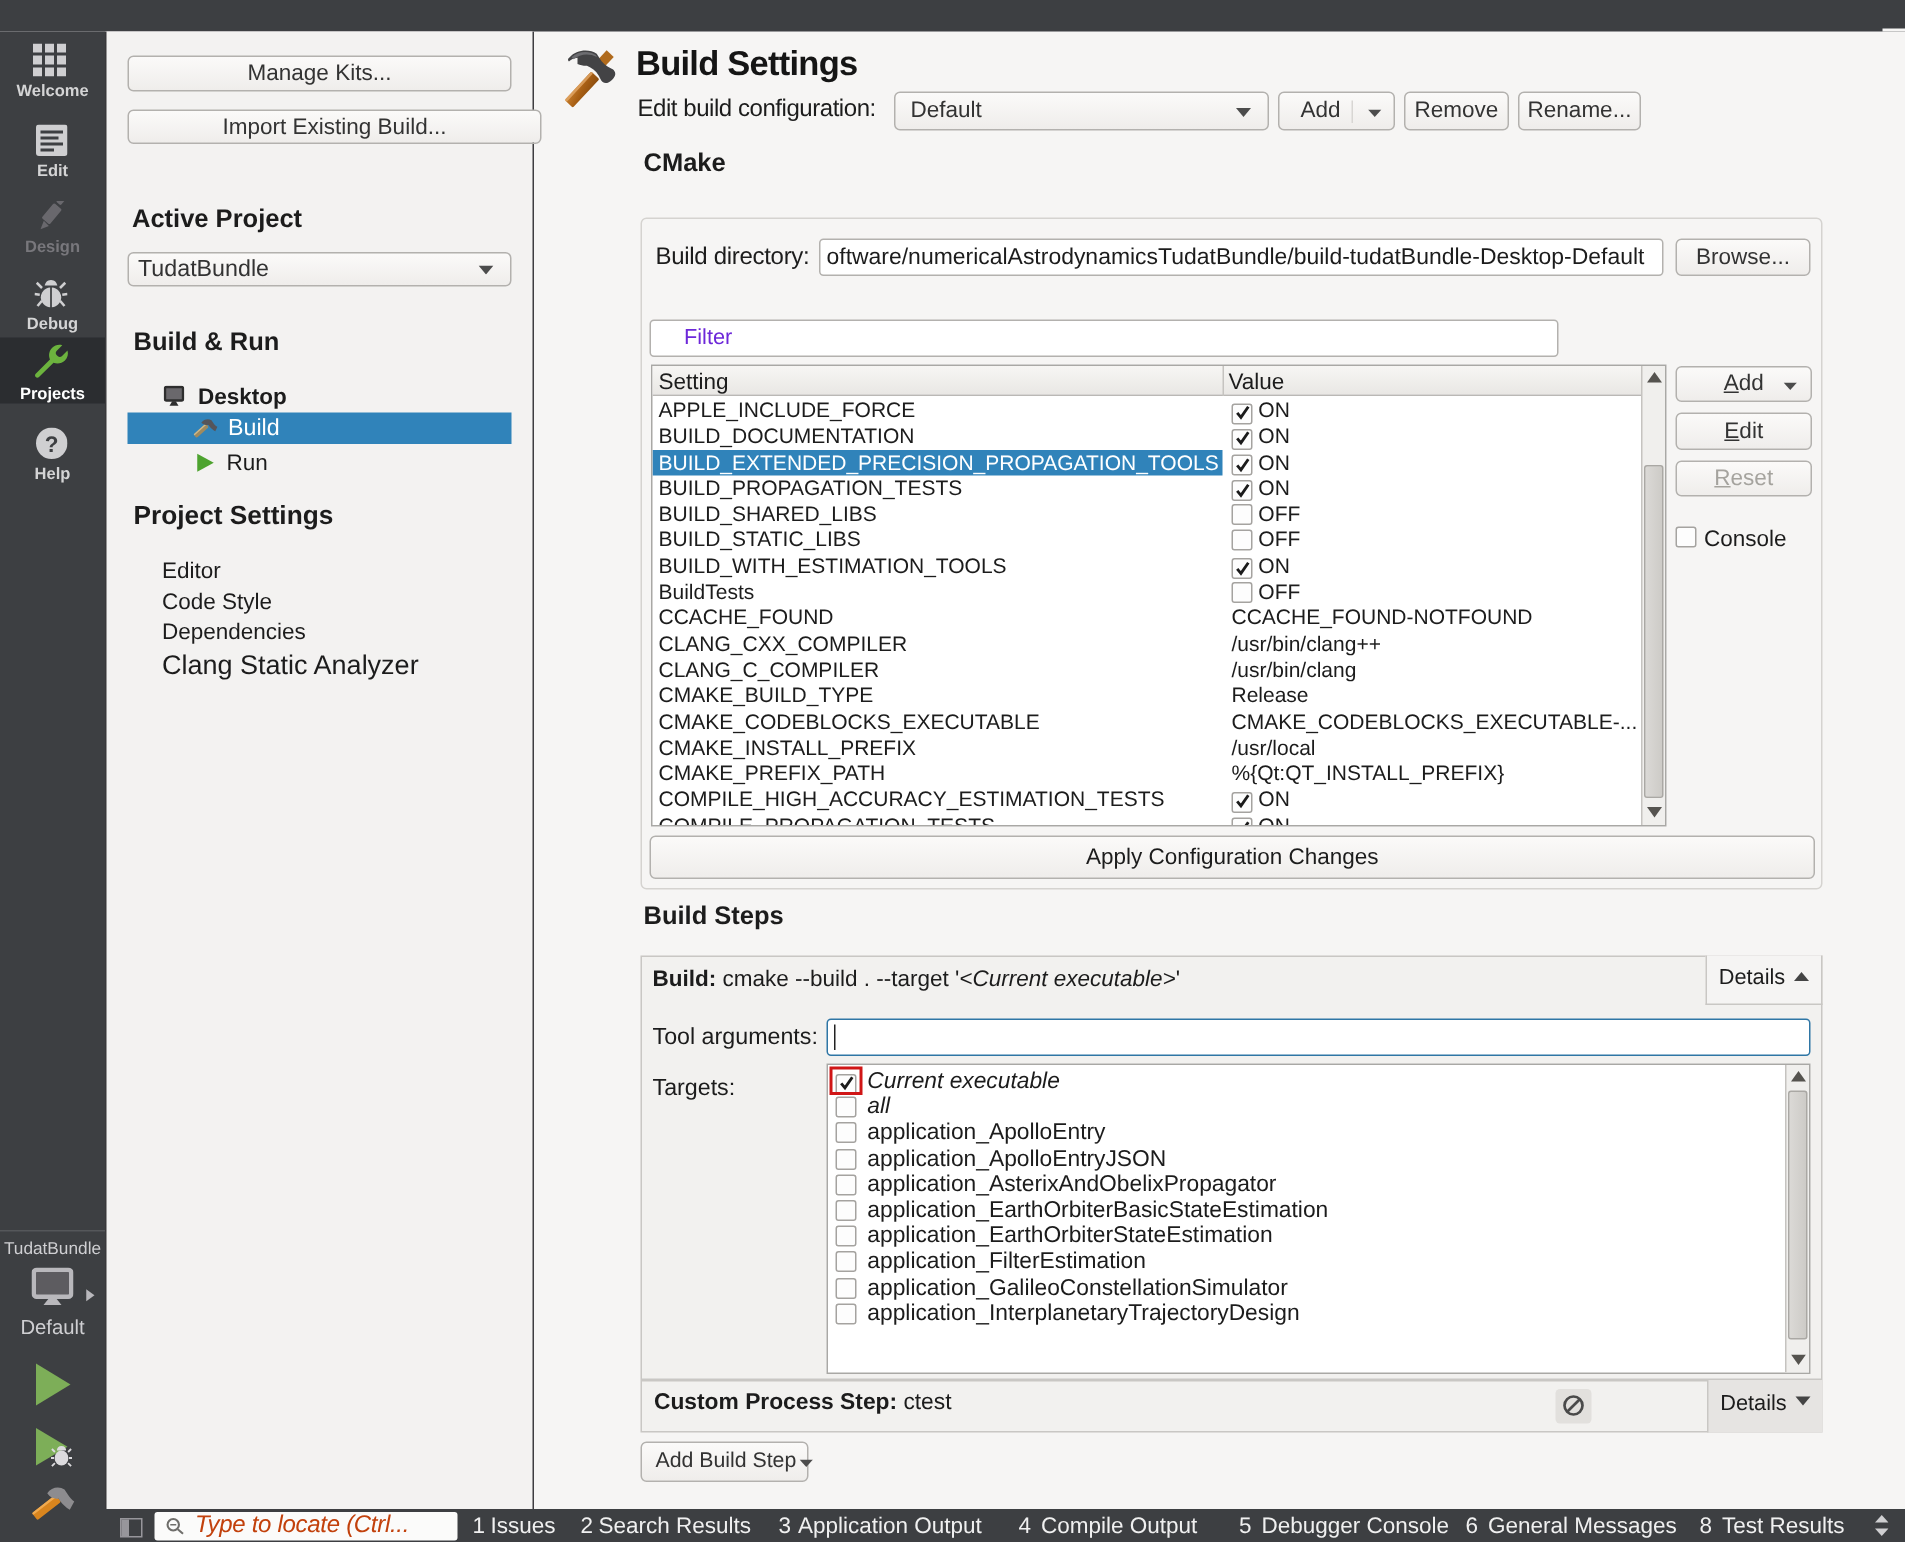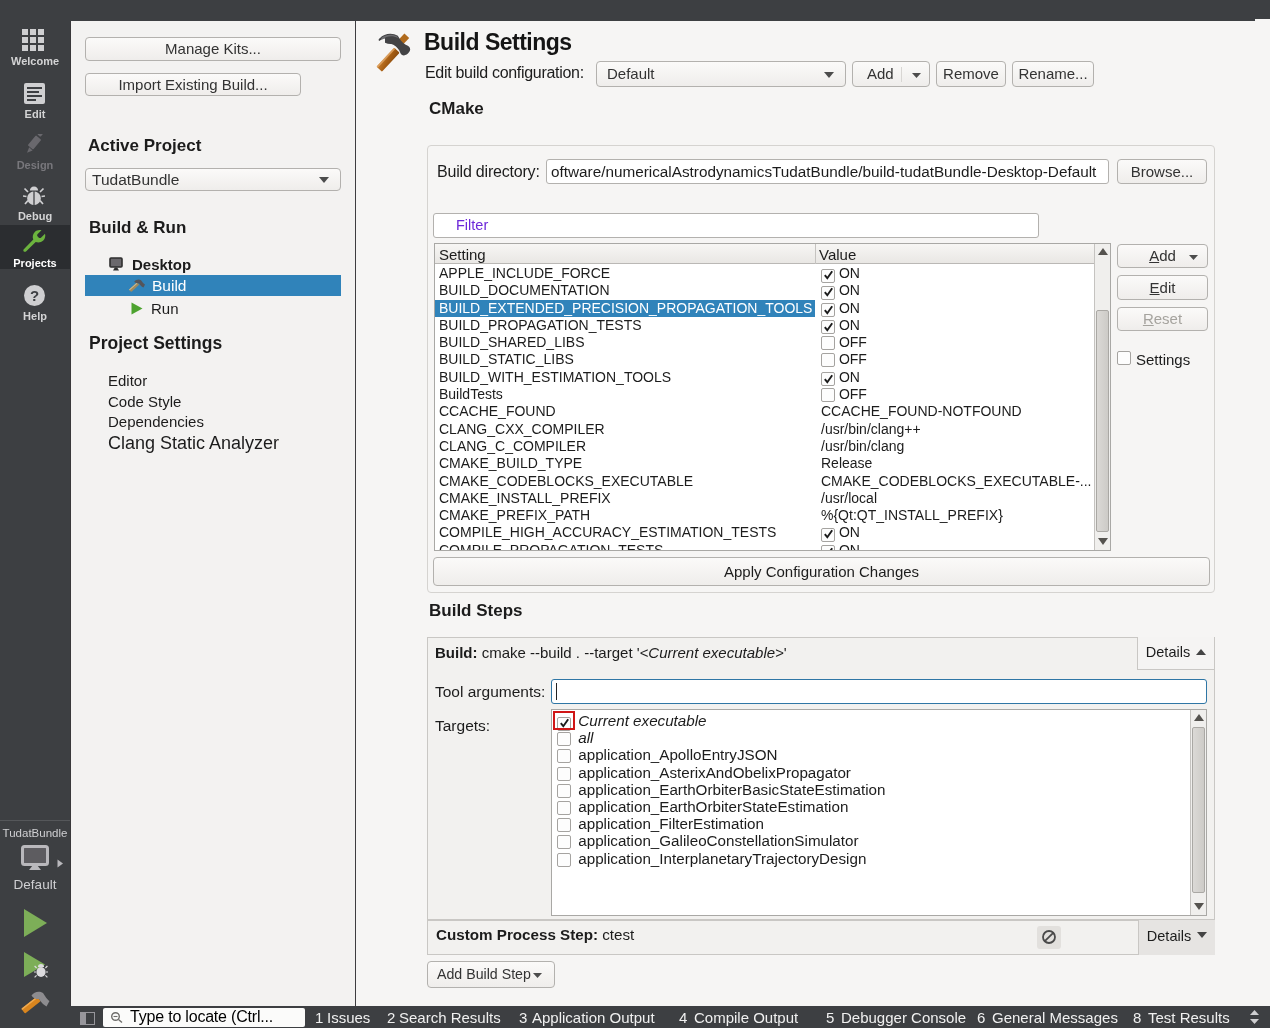--- a/index.html
+++ b/index.html
@@ -107,21 +107,21 @@
   </svg>
   <svg class="abs" style="left:20px;top:968px;" width="30" height="27">
     <rect x="1" y="13" width="20" height="6" rx="1" fill="#d9851e" transform="rotate(-38 11 16)"></rect>
     <rect x="1" y="13" width="20" height="1.5" rx="0.7" fill="#f0aa50" transform="rotate(-38 11 16)"></rect>
     <path d="M11.5 6.5 C14 2.5 19.5 1.5 23 4 L25 7 C26.5 9.5 28 11 29.5 12 L26.5 17.5 C24 16 21.8 14 20 11.5 L19 10 C16.5 10.5 13.5 9.5 11.5 6.5 Z" fill="#8d8c8f"></path>
   </svg>
 </div>
 
 <div class="abs" style="left:70px;top:21px;width:286px;height:985px;background:#f3f2f1;border-left:1px solid #39383b;border-right:1px solid #3e3d40;"></div>
 <div class="btn" style="left:85px;top:37px;width:256px;height:24px;line-height:22px;">Manage Kits...</div>
-<div class="btn" style="left:85px;top:73px;width:216px;height:23px;line-height:21px;">Import Existing Build...</div>
+<div class="btn" style="left:85px;top:73px;width:276px;height:23px;line-height:21px;">Import Existing Build...</div>
 <div class="abs" style="left:88px;top:136px;font-size:17px;font-weight:bold;">Active Project</div>
 <div class="btn" style="left:85px;top:168px;width:256px;height:23px;line-height:21px;text-align:left;padding-left:6px;font-size:15.5px;">TudatBundle
   <svg class="abs" style="right:11px;top:8px;" width="10" height="6">
       <path d="M0 0 L10 0 L5 6 Z" fill="#4c4c4c"></path>
     </svg>
 </div>
 <div class="abs" style="left:89px;top:218px;font-size:17px;font-weight:bold;">Build &amp; Run</div>
 <svg class="abs" style="left:109px;top:257px;" width="14" height="14">
   <rect x="1" y="1" width="12" height="9" rx="1" fill="#6a686c" stroke="#2e2e2e" stroke-width="1.6"></rect>
   <path d="M4 13.5 L10 13.5 L8.2 10.5 L5.8 10.5 Z" fill="#2e2e2e"></path>
@@ -303,39 +303,40 @@
 </div>
 
 <div class="btn" style="left:1117px;top:244px;width:91px;height:24px;line-height:22px;"><u>A</u>dd
   <svg class="abs" style="right:9px;top:10px;" width="9" height="5">
       <path d="M0 0 L9 0 L4.5 5 Z" fill="#4c4c4c"></path>
     </svg>
 </div>
 <div class="btn" style="left:1117px;top:275px;width:91px;height:25px;line-height:23px;"><u>E</u>dit</div>
 <div class="btn" style="left:1117px;top:307px;width:91px;height:24px;line-height:22px;color:#a5a39e;"><u>R</u>eset</div>
 <span class="cb abs" style="left:1117px;top:351px;"></span>
-<div class="abs" style="left:1136px;top:351px;font-size:15px;">Settings</div>
+<div class="abs" style="left:1136px;top:351px;font-size:15px;">Console</div>
 
 <div class="btn" style="left:433px;top:557px;width:777px;height:29px;line-height:27px;font-size:15px;color:#1c1c1c;">Apply Configuration Changes</div>
 
 <div class="abs" style="left:429px;top:601px;font-size:17px;font-weight:bold;">Build Steps</div>
 <div class="abs" style="left:427px;top:637px;width:788px;height:283px;border:1px solid #c9c7c4;background:#f2f1ef;"></div>
 <div class="abs" style="left:435px;top:644px;font-size:15px;"><b>Build:</b> cmake --build . --target '<i>&lt;Current executable&gt;</i>'</div>
 <div class="abs" style="left:1137px;top:637px;width:78px;height:33px;border:1px solid #c9c7c4;border-top:none;background:#f5f4f3;font-size:14.5px;text-align:center;line-height:31px;">Details <span style="display:inline-block;vertical-align:2px;margin-left:2px;width:0;height:0;border-left:5px solid transparent;border-right:5px solid transparent;border-bottom:6px solid #444;"></span></div>
 <div class="abs" style="left:435px;top:683px;font-size:15.5px;">Tool arguments:</div>
 <div class="abs" style="left:551px;top:679px;width:656px;height:25px;background:#fff;border:1px solid #2f76a5;border-radius:3px;">
   <span style="position:absolute;left:4px;top:3px;width:1px;height:17px;background:#222;"></span>
 </div>
 <div class="abs" style="left:435px;top:717px;font-size:15.5px;">Targets:</div>
 <div class="abs" style="left:551px;top:709px;width:656px;height:207px;background:#fff;border:1px solid #a9a8a5;overflow:hidden;">
   <div id="targets" style="position:absolute;left:0;top:2px;width:637px;font-size:15.2px;">
       <div style="height:17.2px;line-height:17.2px;white-space:nowrap;position:relative;"><span style="position:absolute;left:1px;top:-1px;width:22px;height:19px;border:2px solid #d01616;"></span><span class="cb" style="margin-left:5px;"><svg width="11" height="11" viewBox="0 0 11 11" style="margin-top:0.5px;">
             <path d="M1.8 5.2 L4.3 8.2 L9.2 1.2" fill="none" stroke="#1b1b1b" stroke-width="1.9"></path>
           </svg></span> <span style="font-style:italic;margin-left:3px;">Current executable</span></div>
       <div style="height:17.2px;line-height:17.2px;white-space:nowrap;position:relative;"><span class="cb" style="margin-left:5px;"></span> <span style="font-style:italic;margin-left:3px;">all</span></div>
+      <div style="height:17.2px;line-height:17.2px;white-space:nowrap;position:relative;"><span class="cb" style="margin-left:5px;"></span> <span style="margin-left:3px;">application_ApolloEntry</span></div>
       <div style="height:17.2px;line-height:17.2px;white-space:nowrap;position:relative;"><span class="cb" style="margin-left:5px;"></span> <span style="margin-left:3px;">application_ApolloEntryJSON</span></div>
       <div style="height:17.2px;line-height:17.2px;white-space:nowrap;position:relative;"><span class="cb" style="margin-left:5px;"></span> <span style="margin-left:3px;">application_AsterixAndObelixPropagator</span></div>
       <div style="height:17.2px;line-height:17.2px;white-space:nowrap;position:relative;"><span class="cb" style="margin-left:5px;"></span> <span style="margin-left:3px;">application_EarthOrbiterBasicStateEstimation</span></div>
       <div style="height:17.2px;line-height:17.2px;white-space:nowrap;position:relative;"><span class="cb" style="margin-left:5px;"></span> <span style="margin-left:3px;">application_EarthOrbiterStateEstimation</span></div>
       <div style="height:17.2px;line-height:17.2px;white-space:nowrap;position:relative;"><span class="cb" style="margin-left:5px;"></span> <span style="margin-left:3px;">application_FilterEstimation</span></div>
       <div style="height:17.2px;line-height:17.2px;white-space:nowrap;position:relative;"><span class="cb" style="margin-left:5px;"></span> <span style="margin-left:3px;">application_GalileoConstellationSimulator</span></div>
       <div style="height:17.2px;line-height:17.2px;white-space:nowrap;position:relative;"><span class="cb" style="margin-left:5px;"></span> <span style="margin-left:3px;">application_InterplanetaryTrajectoryDesign</span></div>
     </div>
   <div style="position:absolute;right:0;top:0;width:16px;height:100%;background:#f0efed;border-left:1px solid #c5c3c0;">
     <svg style="position:absolute;left:3px;top:4px;" width="10" height="8">
@@ -350,31 +351,31 @@
 
 <div class="abs" style="left:427px;top:920px;width:788px;height:35px;border:1px solid #c9c7c4;background:#f2f1ef;"></div>
 <div class="abs" style="left:436px;top:926px;font-size:15.2px;"><b>Custom Process Step:</b> ctest</div>
 <div class="abs" style="left:1037px;top:926px;width:24px;height:23px;background:#e2e0dd;border-radius:3px;">
   <svg style="position:absolute;left:4px;top:3px;" width="16" height="16">
       <circle cx="8" cy="8" r="6" fill="none" stroke="#4a4a4a" stroke-width="1.8"></circle>
       <line x1="3.8" y1="12.2" x2="12.2" y2="3.8" stroke="#4a4a4a" stroke-width="1.8"></line>
     </svg>
 </div>
 <div class="abs" style="left:1138px;top:920px;width:77px;height:35px;border-left:1px solid #c9c7c4;background:#e6e4e2;font-size:14.5px;text-align:center;line-height:33px;">Details <span style="display:inline-block;vertical-align:3px;margin-left:2px;width:0;height:0;border-left:5px solid transparent;border-right:5px solid transparent;border-top:6px solid #444;"></span></div>
-<div class="btn" style="left:427px;top:961px;width:128px;height:27px;line-height:25px;font-size:14.2px;text-align:left;padding-left:9px;">Add Build Step
+<div class="btn" style="left:427px;top:961px;width:112px;height:27px;line-height:25px;font-size:14.2px;text-align:left;padding-left:9px;">Add Build Step
   <svg class="abs" style="left:105px;top:11px;" width="9" height="5">
       <path d="M0 0 L9 0 L4.5 5 Z" fill="#4c4c4c"></path>
     </svg>
 </div>
 
 <div class="abs" style="left:70px;top:1006px;width:1200px;height:22px;background:#3d3f42;color:#f0f0f0;font-size:15px;">
   <div class="abs" style="left:10px;top:6px;width:15px;height:13px;border:1px solid #97969b;background:#3d3f42;">
     <div style="position:absolute;left:0;top:0;width:5px;height:11px;background:#97969b;"></div>
   </div>
-  <div class="abs" style="left:33px;top:2px;width:202px;height:19px;background:#fbfbfa;border-radius:2px;color:#000000;line-height:18px;padding-left:27px;font-size:16px;letter-spacing:-0.2px;">Type to locate (Ctrl...
+  <div class="abs" style="left:33px;top:2px;width:202px;height:19px;background:#fbfbfa;border-radius:2px;color:#c2410c;line-height:18px;padding-left:27px;font-size:16px;letter-spacing:-0.2px;font-style:italic;">Type to locate (Ctrl...
     <svg class="abs" style="left:7px;top:3px;" width="14" height="14">
         <circle cx="5.5" cy="5.5" r="3.8" fill="none" stroke="#6f6e6b" stroke-width="1.4"></circle>
         <line x1="8.5" y1="8.5" x2="12" y2="11.5" stroke="#6f6e6b" stroke-width="1.4"></line>
         <line x1="3.5" y1="5.5" x2="7.5" y2="5.5" stroke="#6f6e6b" stroke-width="1.1"></line>
       </svg>
   </div>
   <div class="abs" style="left:245px;top:3px;">1</div>
     <div class="abs" style="left:257px;top:3px;">Issues</div>
   <div class="abs" style="left:317px;top:3px;">2</div>
     <div class="abs" style="left:329px;top:3px;">Search Results</div>

